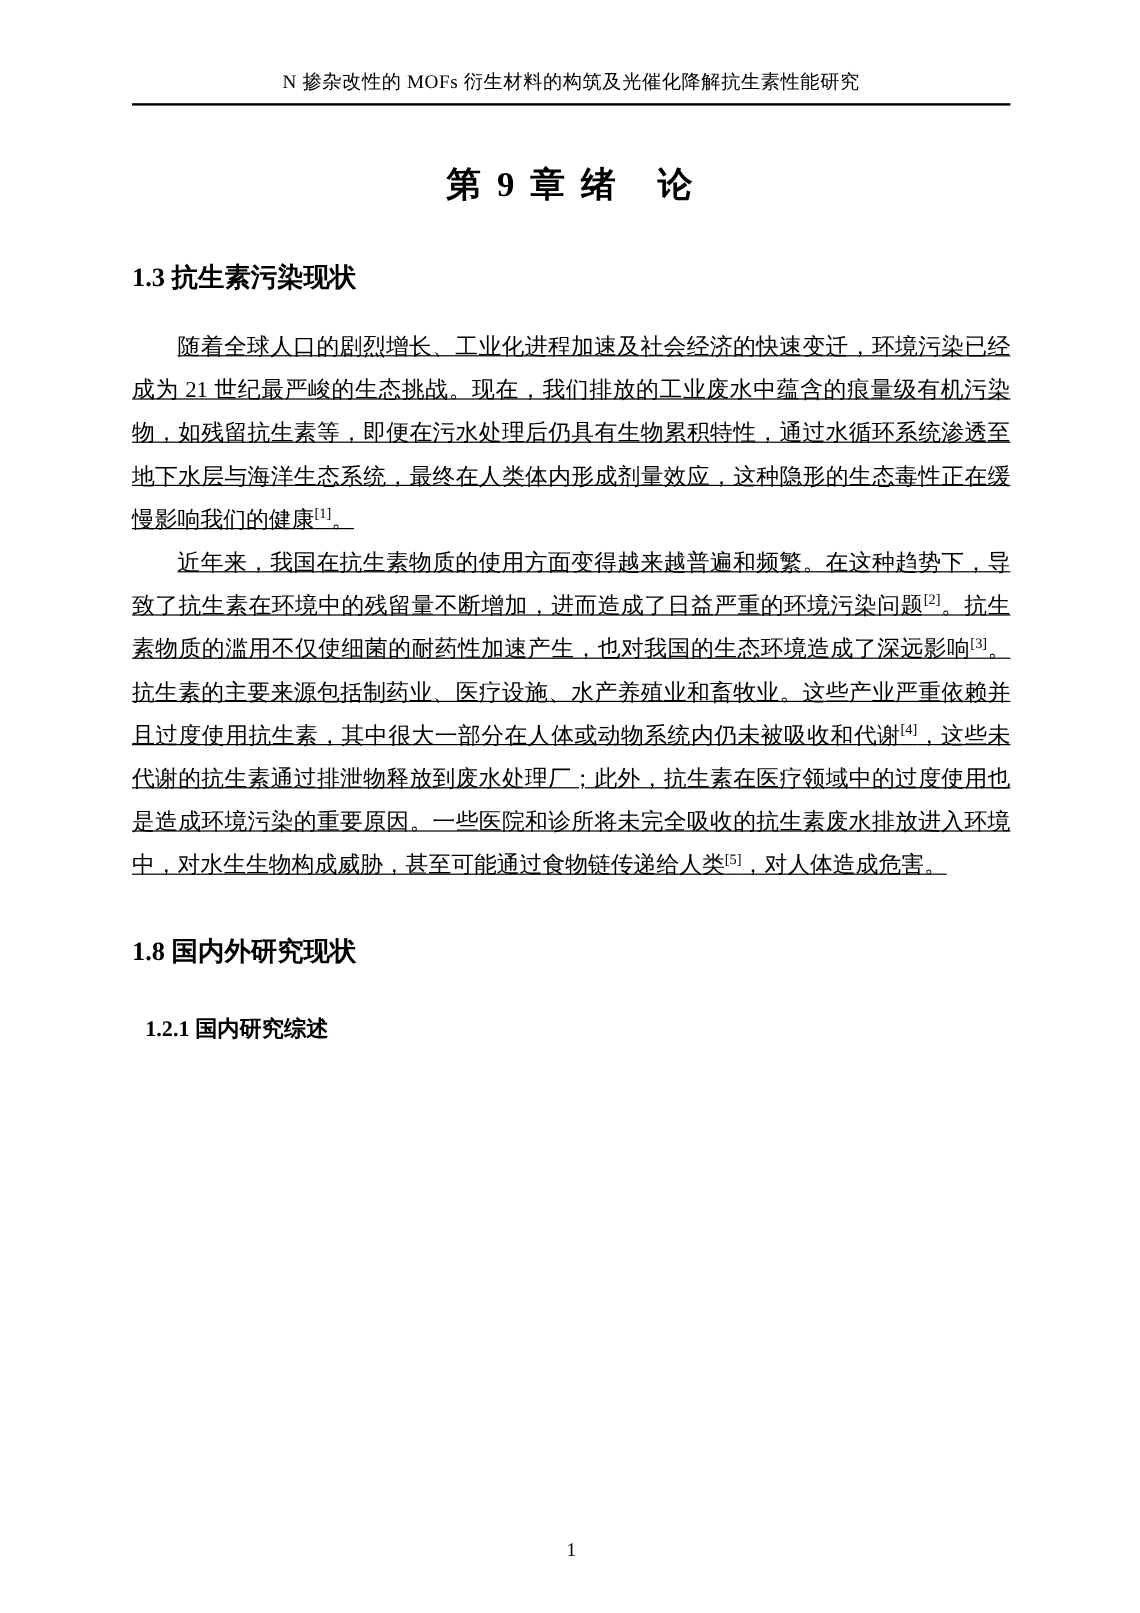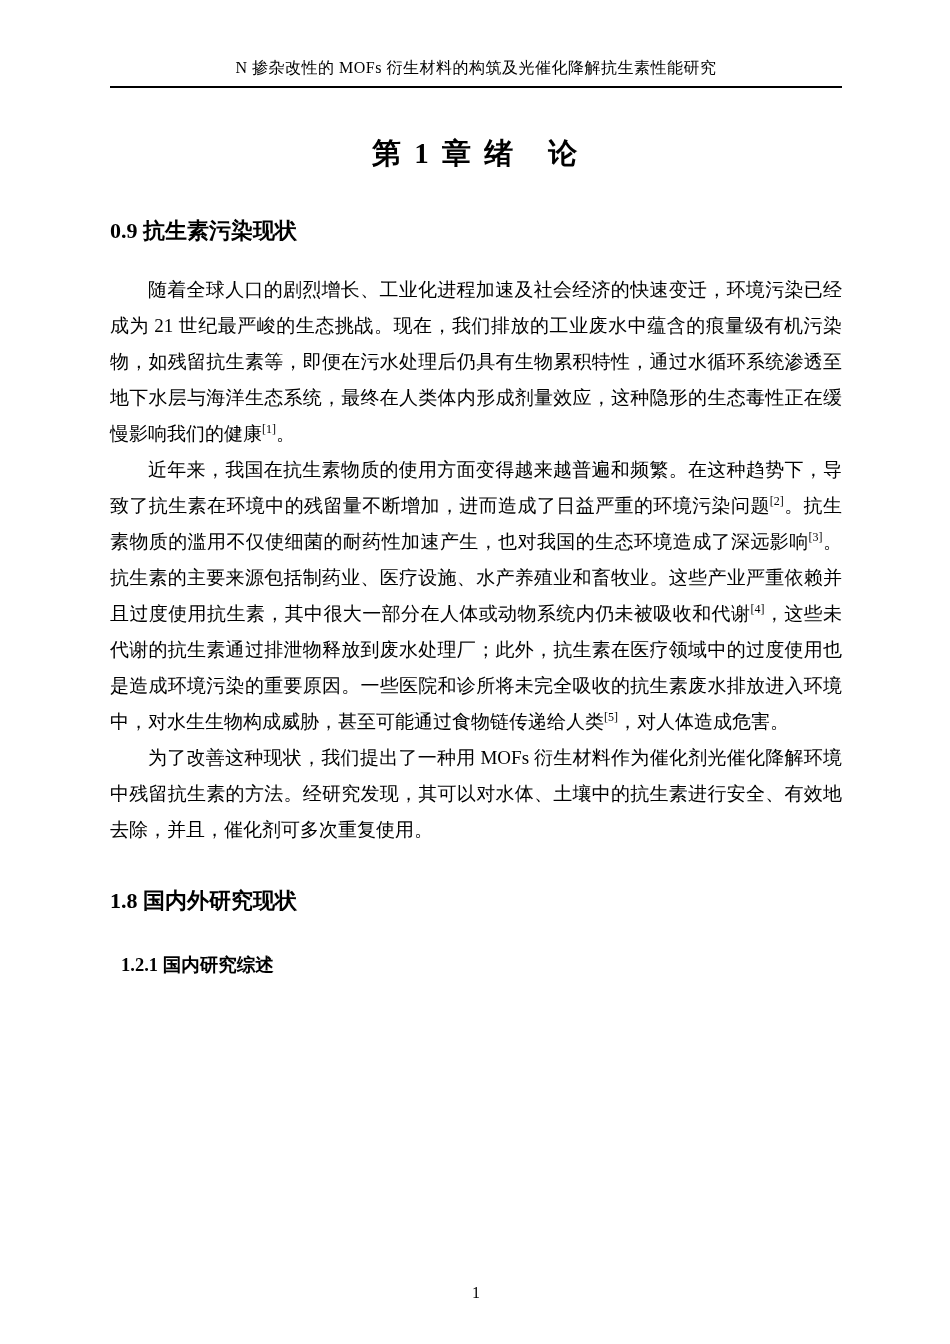--- a/index.html
+++ b/index.html
@@ -44,50 +44,50 @@
     font-size: 18.5px;
     font-weight: bold;
     margin-top: 36px;
     margin-left: 11px;
   }
   .para {
     font-size: 19px;
     line-height: 36px;
     text-align: justify;
     text-indent: 2em;
+    text-decoration: underline;
   }
   sup.ref {
     font-size: 12px;
     line-height: 0;
     vertical-align: super;
   }
   .page-footer {
     margin-top: auto;
     text-align: center;
     font-size: 16px;
     padding-top: 10px;
   }
 </style>
 </head>
 <body>
 
 <div class="page">
 
   <header class="running-head"><span>N 掺杂改性的 MOFs 衍生材料的构筑及光催化降解抗生素性能研究</span></header>
 
-  <h1 class="chapter-title">第 1 章 绪　论</h1>
+  <h1 class="chapter-title">第 9 章 绪　论</h1>
 
-  <h2 class="section-heading">0.9 抗生素污染现状</h2>
+  <h2 class="section-heading">1.3 抗生素污染现状</h2>
 
   <p class="para"><span>随着全球人口的剧烈增长、工业化进程加速及社会经济的快速变迁，环境污染已经成为 21 世纪最严峻的生态挑战。现在，我们排放的工业废水中蕴含的痕量级有机污染物，如残留抗生素等，即便在污水处理后仍具有生物累积特性，通过水循环系统渗透至地下水层与海洋生态系统，最终在人类体内形成剂量效应，这种隐形的生态毒性正在缓慢影响我们的健康</span><sup class="ref">[1]</sup><span>。</span></p>
 
   <p class="para"><span>近年来，我国在抗生素物质的使用方面变得越来越普遍和频繁。在这种趋势下，导致了抗生素在环境中的残留量不断增加，进而造成了日益严重的环境污染问题</span><sup class="ref">[2]</sup><span>。抗生素物质的滥用不仅使细菌的耐药性加速产生，也对我国的生态环境造成了深远影响</span><sup class="ref">[3]</sup><span>。抗生素的主要来源包括制药业、医疗设施、水产养殖业和畜牧业。这些产业严重依赖并且过度使用抗生素，其中很大一部分在人体或动物系统内仍未被吸收和代谢</span><sup class="ref">[4]</sup><span>，这些未代谢的抗生素通过排泄物释放到废水处理厂；此外，抗生素在医疗领域中的过度使用也是造成环境污染的重要原因。一些医院和诊所将未完全吸收的抗生素废水排放进入环境中，对水生生物构成威胁，甚至可能通过食物链传递给人类</span><sup class="ref">[5]</sup><span>，对人体造成危害。</span></p>
 
 
-  <p class="para"><span>为了改善这种现状，我们提出了一种用 MOFs 衍生材料作为催化剂光催化降解环境中残留抗生素的方法。经研究发现，其可以对水体、土壤中的抗生素进行安全、有效地去除，并且，催化剂可多次重复使用。</span></p>
 
   <h2 class="section-heading second">1.8 国内外研究现状</h2>
 
   <h3 class="subsection-heading">1.2.1 国内研究综述</h3>
 
   <footer class="page-footer"><span>1</span></footer>
 
 </div>
 
 </body></html>

